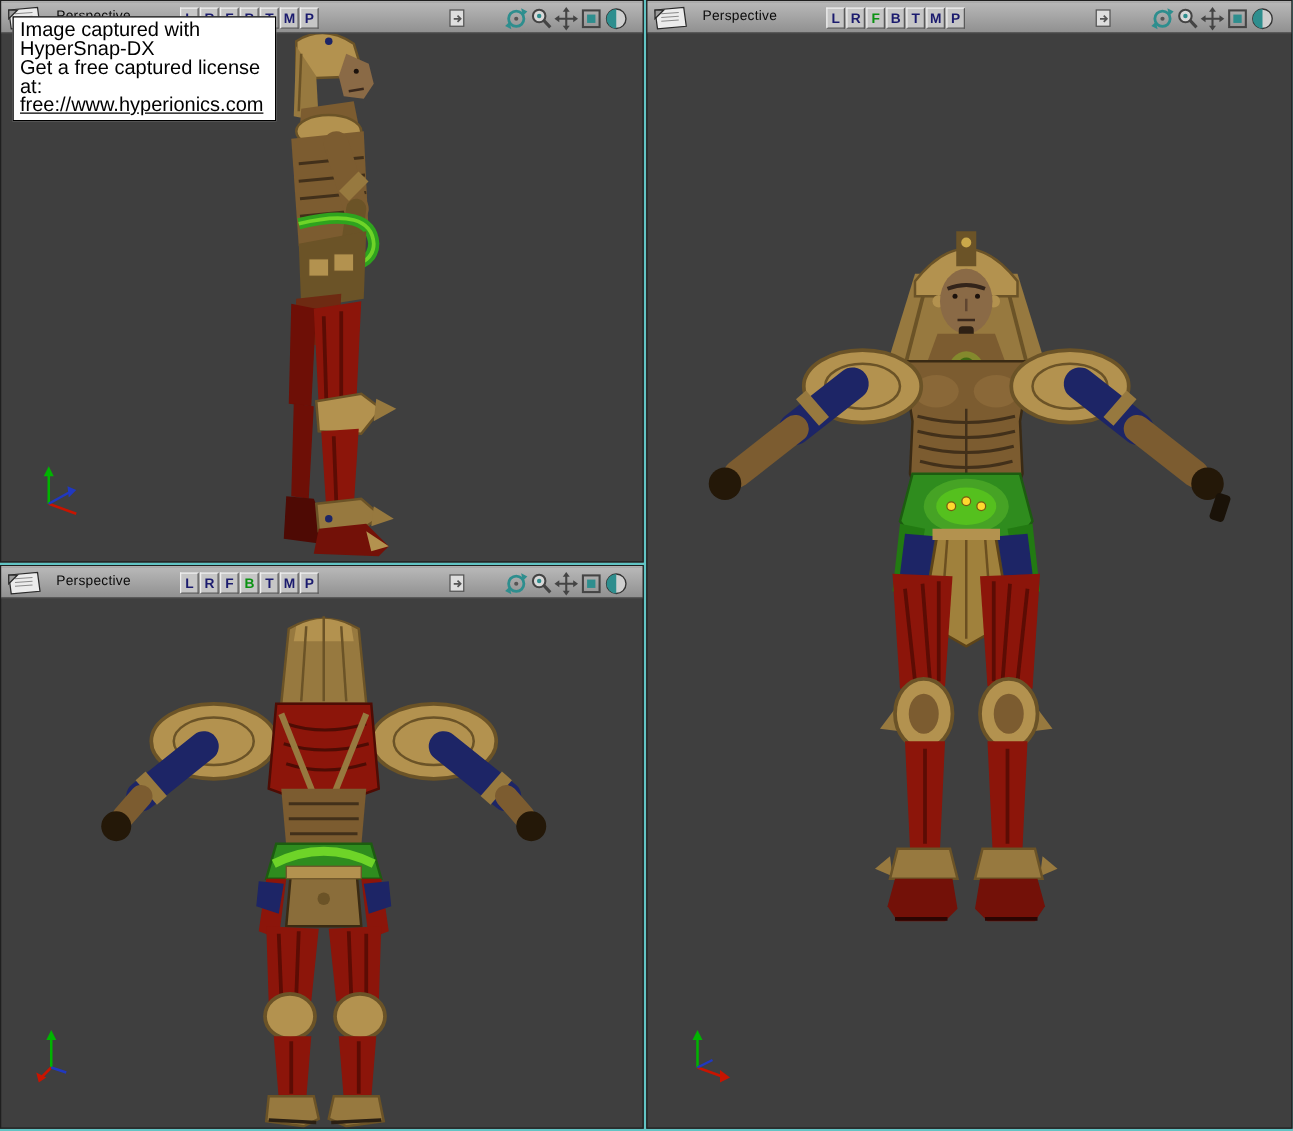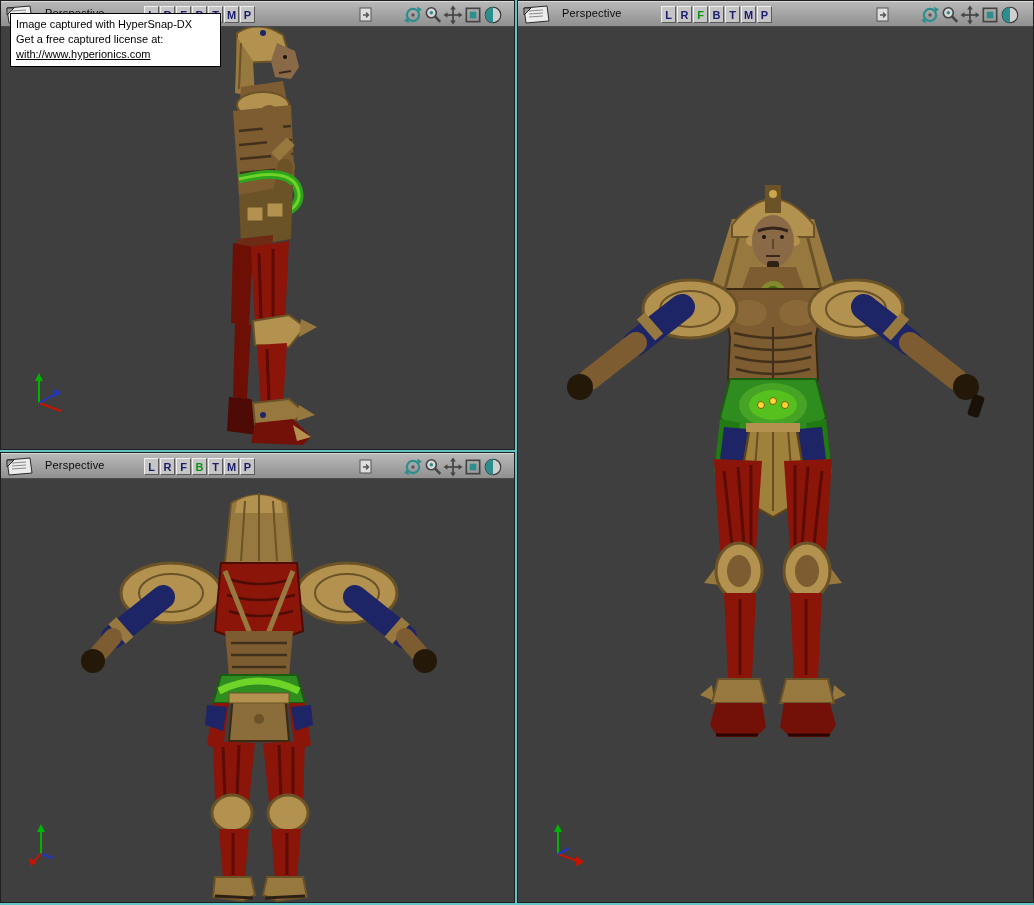--- a/index.html
+++ b/index.html
@@ -43,21 +43,21 @@
 
   .canvas{position:absolute;left:0;right:0;top:26px;bottom:0;overflow:hidden;}
   .model-svg{position:absolute;left:0;top:0;}
   .gizmo{position:absolute;left:26px;bottom:32px;width:46px;height:46px;}
 
   
   #watermark{
     position:absolute;left:10px;top:13px;z-index:50;
     background:#ffffff;border:1px solid #000000;
     padding:3px 6px 4px 5px;width:198px;
-    font-size:11px;line-height:15px;color:#000;
+    font-size:16px;line-height:15px;color:#000;
   }
   #watermark .wm-link{text-decoration:underline;color:#000;}
 
   
   .f-gold {fill:#97793f;} .f-gold2{fill:#b3924f;} .f-goldD{fill:#6b5327;}
   .f-brz  {fill:#7c5c30;} .f-dark {fill:#241808;} .f-skin {fill:#8a6a46;}
   .f-red  {fill:#8c150a;} .f-redD {fill:#6e0f06;} .f-boot {fill:#731108;}
   .f-grn  {fill:#2f8c1e;} .f-grnL {fill:#55c01e;} .f-navy {fill:#1d2566;}
   .s-goldD{stroke:#6b5327;} .s-rib{stroke:#42301a;} .s-stri{stroke:#5c0c04;}
 </style>
@@ -466,14 +466,14 @@
       <line x1="14" y1="30" x2="36" y2="38" stroke="#c81400" stroke-width="2"></line>
       <polygon points="32,32 40,38 32,42" fill="#c81400"></polygon>
       <line x1="14" y1="30" x2="26" y2="24" stroke="#2038c0" stroke-width="2"></line>
     </svg>
   </div>
 </div>
 
 <div id="watermark">
   <div>Image captured with HyperSnap-DX</div>
   <div>Get a free captured license at:</div>
-  <div class="wm-link">with://www.hyperionics.com</div>
+  <div class="wm-link">free://www.hyperionics.com</div>
 </div>
 
 </body></html>

